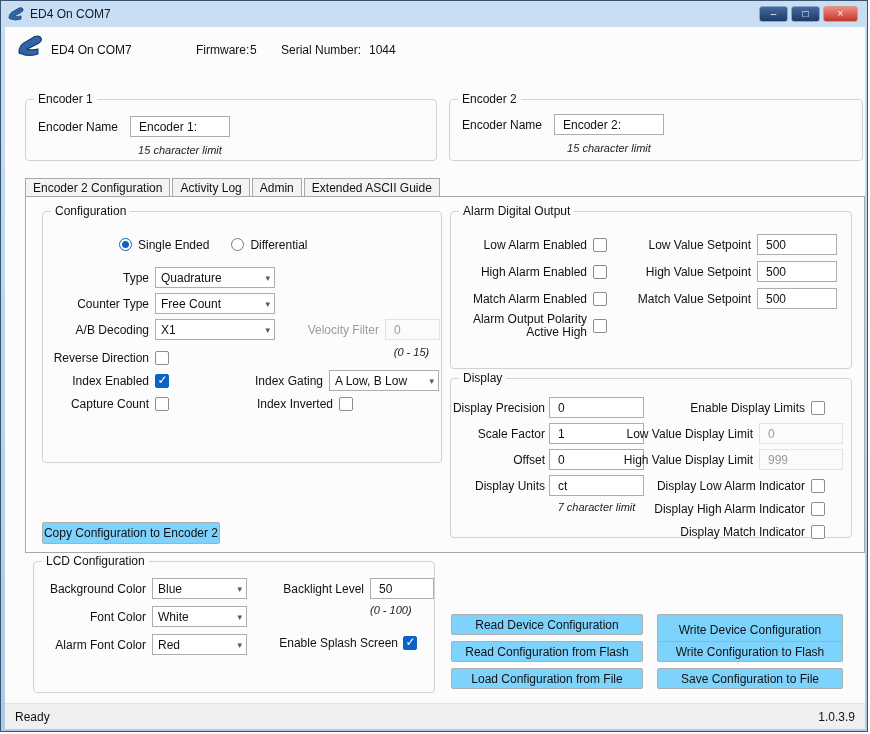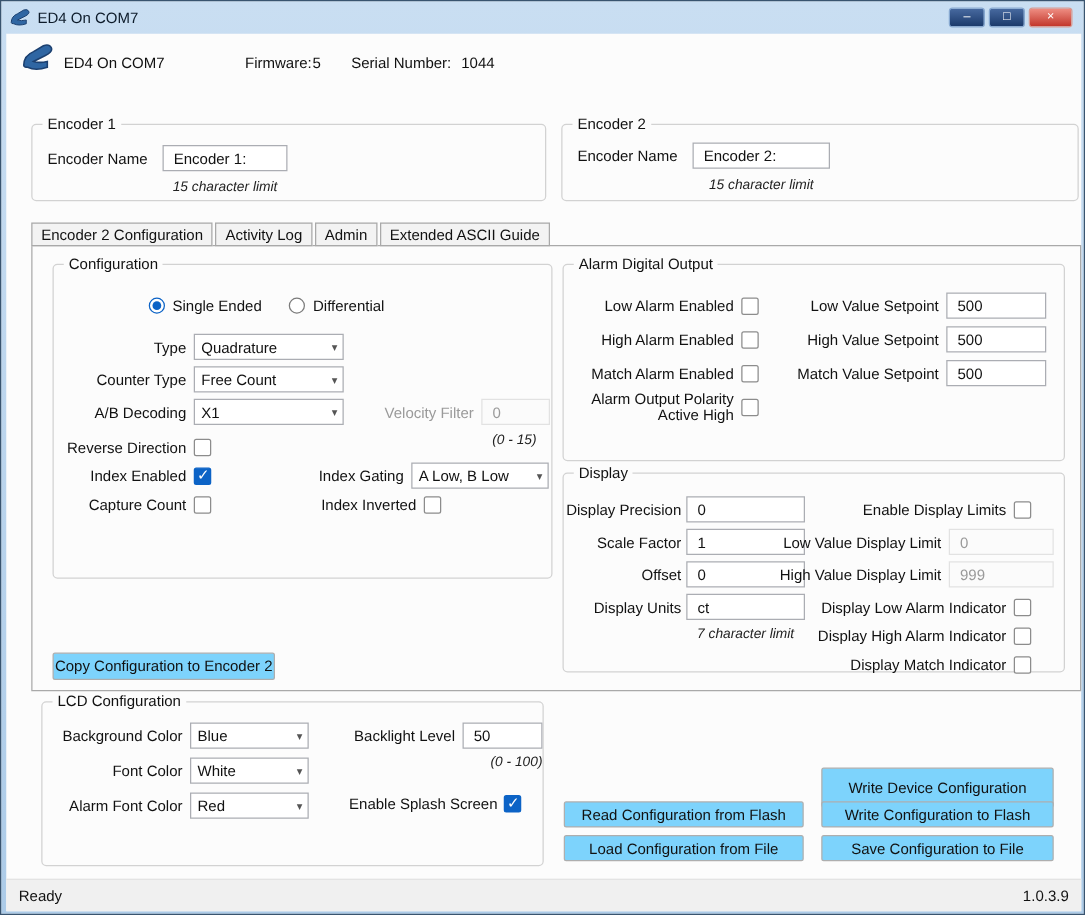--- a/index.html
+++ b/index.html
@@ -283,28 +283,29 @@
         <div class="combo" style="width:95px">
           <span>Red</span>
           <span class="chev">▾</span>
         </div>
       </div>
 
       <div class="row" style="left:242px;top:16px">
         <span class="lbl" style="width:88px">Backlight Level</span>
         <input class="input" style="width: 64px;" value="50">
       </div>
-      <span class="note abs" style="left:336px;top:42px;width:64px;text-align:right">(0 - 100)</span>
+      <span class="note abs" style="left:336px;top:42px;width:64px;text-align:left">(0 - 100)</span>
 
       <div class="row" style="left:242px;top:70px;gap:5px">
         <span class="lbl" style="width:122px">Enable Splash Screen</span>
         <span class="checkbox on"></span>
       </div>
     </div>
 
+    <button class="btn" style="left:446px;top:587px;width:192px;height:21px">Read Device Configuration</button>
     <button class="btn" style="left:652px;top:587px;width:186px;height:32px">Write Device Configuration</button>
     <button class="btn" style="left:446px;top:614px;width:192px;height:21px">Read Configuration from Flash</button>
     <button class="btn" style="left:652px;top:614px;width:186px;height:21px">Write Configuration to Flash</button>
     <button class="btn" style="left:446px;top:641px;width:192px;height:21px">Load Configuration from File</button>
     <button class="btn" style="left:652px;top:641px;width:186px;height:21px">Save Configuration to File</button>
 
     <div class="statusbar">
       <span>Ready</span>
       <span class="version">1.0.3.9</span>
     </div>

